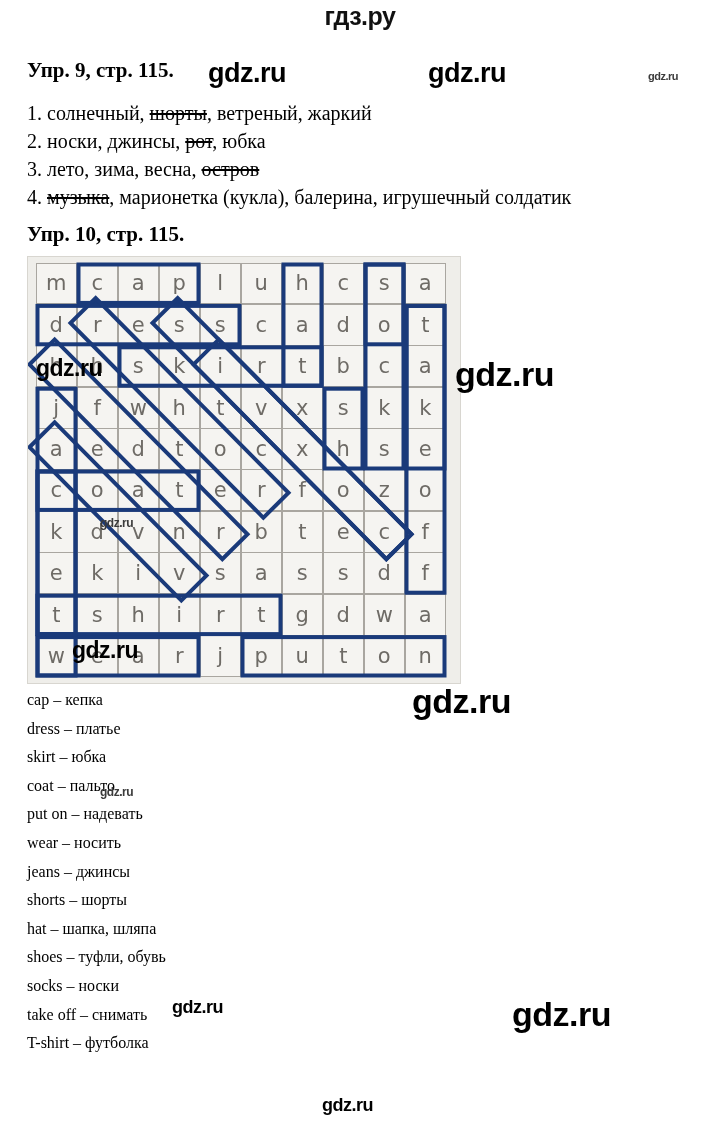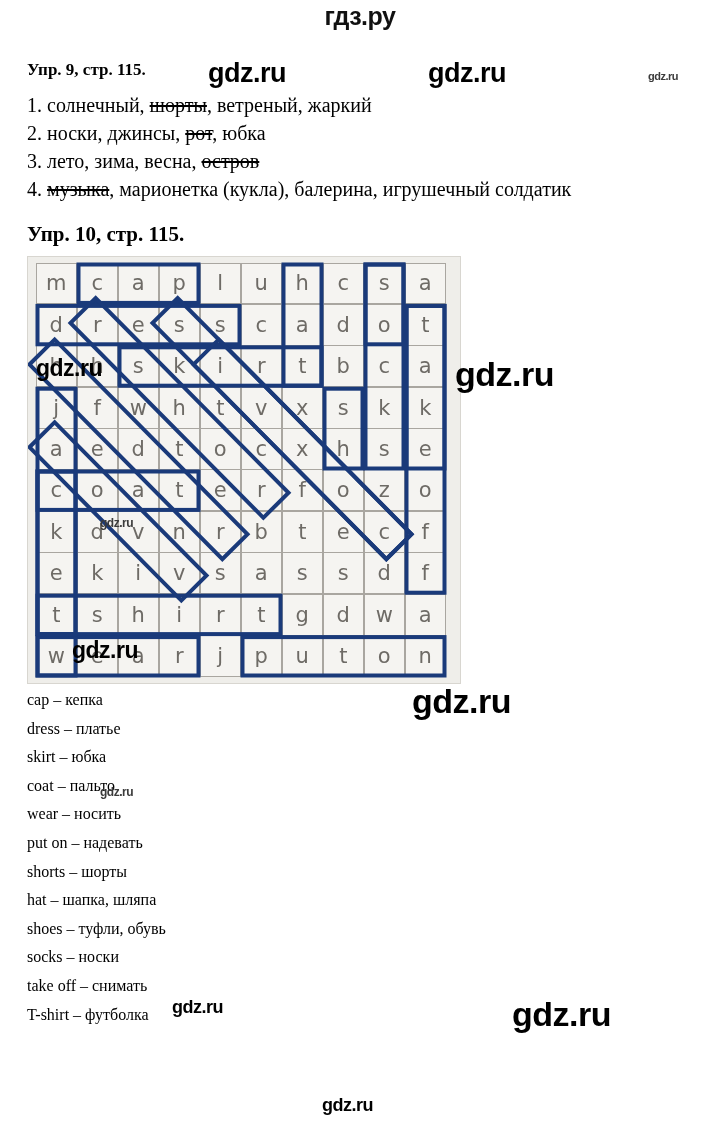--- a/index.html
+++ b/index.html
@@ -32,23 +32,23 @@
 
   
   .ex9 {
     position: absolute;
     top: 57px;
     left: 27px;
     width: 680px;
   }
   .ex-title {
     font-weight: bold;
-    font-size: 17px;
+    font-size: 21px;
     line-height: 26px;
-    margin: 0 0 8px 0;
+    margin: 0 0 16px 0;
   }
   .ans-line {
     font-size: 20px;
     line-height: 28px;
     white-space: nowrap;
   }
   .strike {
     text-decoration: line-through;
   }
 
@@ -273,22 +273,23 @@
       <rect x="-20.5" y="-17.7" width="215.79885583149564" height="35.4" fill="none" stroke="#1a3a7a" stroke-width="4" transform="translate(28.5,192.29999999999998) rotate(45.27813266729637)"></rect>
       <rect x="-20.5" y="-17.7" width="274.06514110866084" height="35.4" fill="none" stroke="#1a3a7a" stroke-width="4" transform="translate(192.5,109.5) rotate(45.27813266729636)"></rect>
     </svg>
 </div>
 
 <div class="wordlist" id="wordlist">
     <div class="wl-item">cap – кепка</div>
     <div class="wl-item">dress – платье</div>
     <div class="wl-item">skirt – юбка</div>
     <div class="wl-item">coat – пальто</div>
+    <div class="wl-item">put on – надевать</div>
     <div class="wl-item">wear – носить</div>
-    <div class="wl-item">put on – надевать</div>
+    <div class="wl-item">jeans – джинсы</div>
     <div class="wl-item">shorts – шорты</div>
     <div class="wl-item">hat – шапка, шляпа</div>
     <div class="wl-item">shoes – туфли, обувь</div>
     <div class="wl-item">socks – носки</div>
     <div class="wl-item">take off – снимать</div>
     <div class="wl-item">T-shirt – футболка</div>
   </div>
 
 <div id="watermark-layer">
     <div class="wm" style="left: 208px; top: 58px; font-size: 27px;">gdz.ru</div>

